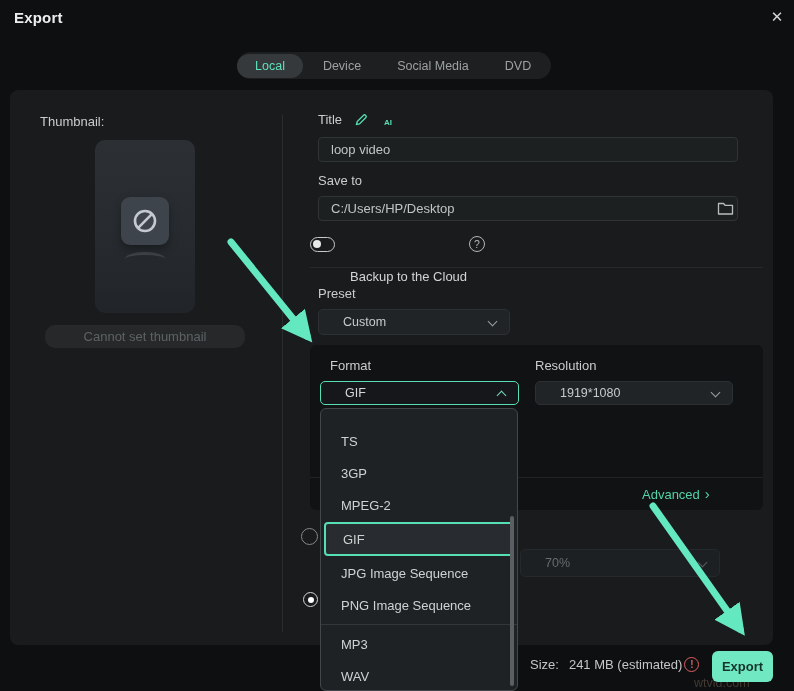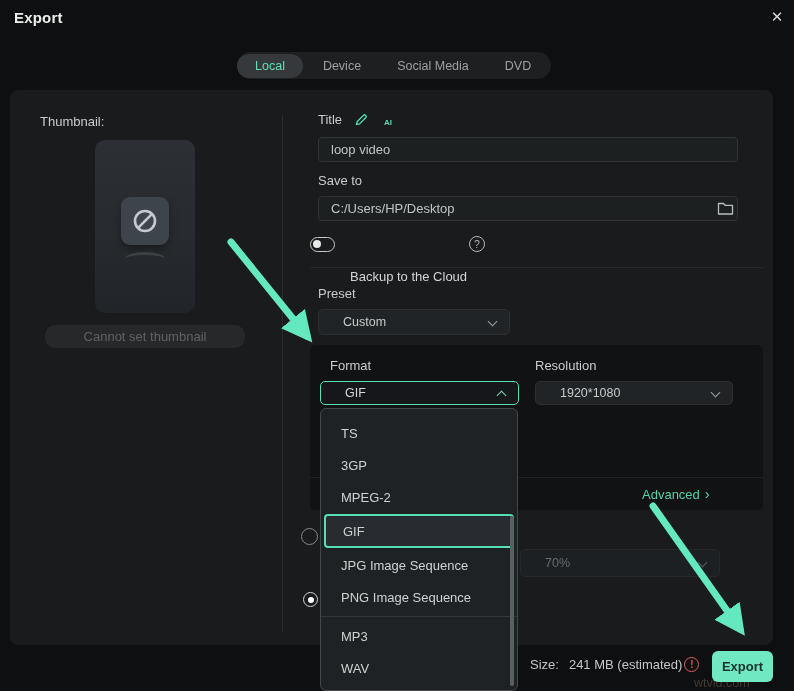--- a/index.html
+++ b/index.html
@@ -66,21 +66,21 @@
   .q-select { left:520px; top:549px; width:200px; height:28px; background:#1d2022; border-color:#26292b; color:#666c6d; }
 
   
   .ghost-toggle { left:301px; top:528px; width:17px; height:17px; border:1.5px solid #83898b; border-radius:50%; }
   .ghost-radio { left:303px; top:592px; width:15px; height:15px; border:1.6px solid #d2d6d6; border-radius:50%;
                  display:flex; align-items:center; justify-content:center; }
   .ghost-radio .dot { width:6px; height:6px; border-radius:50%; background:#fff; }
 
   
   .dropdown { left:320px; top:408px; width:198px; height:283px; background:#1f2225;
-              border:1px solid #43474b; border-radius:6px; z-index:20; overflow:hidden; padding-top:8px; }
+              border:1px solid #43474b; border-radius:6px; z-index:20; overflow:hidden; padding-top:16px; }
   .dd-item { height:32px; display:flex; align-items:center; padding-left:20px; font-size:13px; color:#ced2d2; cursor:pointer; }
   .dd-item.selected { height:34px; margin:1px 3px; border:2px solid #56dfb2; border-radius:4px;
                       background:#282b2f; padding-left:17px; }
   .dd-divider { height:1px; background:#33373a; margin:3px 0; }
   .dd-scrollbar { position:absolute; right:3px; top:107px; width:4px; height:170px; background:#5a5f63; border-radius:2px; cursor:pointer; }
 
   
   .size-row { left:530px; top:657px; font-size:13px; color:#c3c7c7; display:flex; align-items:center; }
   .size-row .val { margin-left:10px; }
   .warn { width:15px; height:15px; border:1.5px solid #dd5f5f; border-radius:50%; color:#dd5f5f;
@@ -157,21 +157,21 @@
 
 <div class="abs fmt-panel"></div>
 <div class="abs fmt-divider"></div>
 <div class="abs field-label" style="left:330px; top:358px;">Format</div>
 <div class="select gif-select">
   <span>GIF</span>
   <span class="chev up" style="right:13px; top:10px; border-color:#7bd9b9;"></span>
 </div>
 <div class="abs field-label" style="left:535px; top:358px;">Resolution</div>
 <div class="select res-select">
-  <span>1920*1080</span>
+  <span>1919*1080</span>
   <span class="chev down" style="right:13px; top:7px;"></span>
 </div>
 <div class="abs advanced">
   <span>Advanced</span>
   <span style="font-size:15px; margin-top:-2px;">›</span>
 </div>
 
 <div class="select q-select">
   <span>70%</span>
   <span class="chev down" style="right:13px; top:9px; border-color:#565c5d;"></span>

